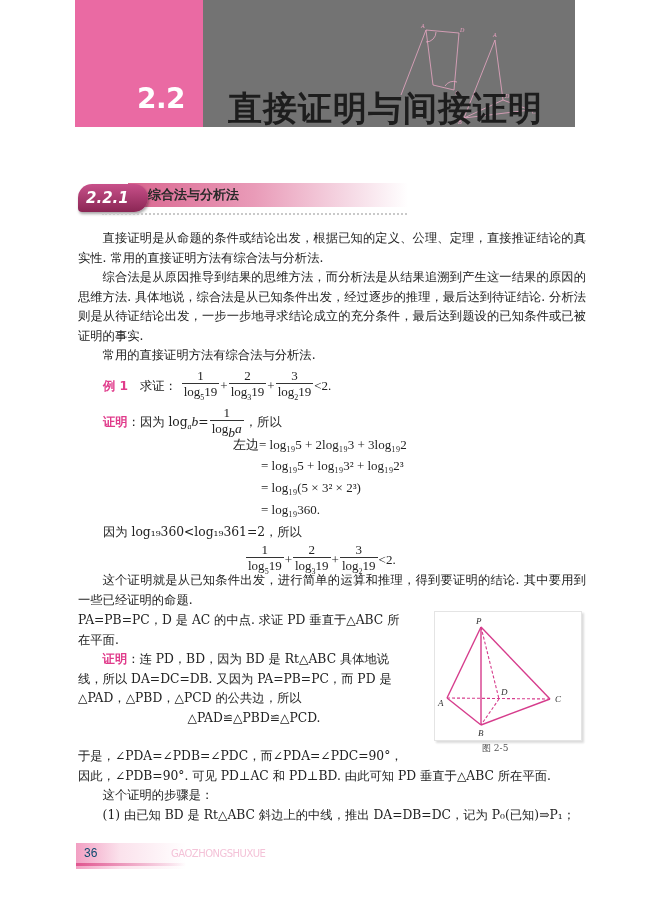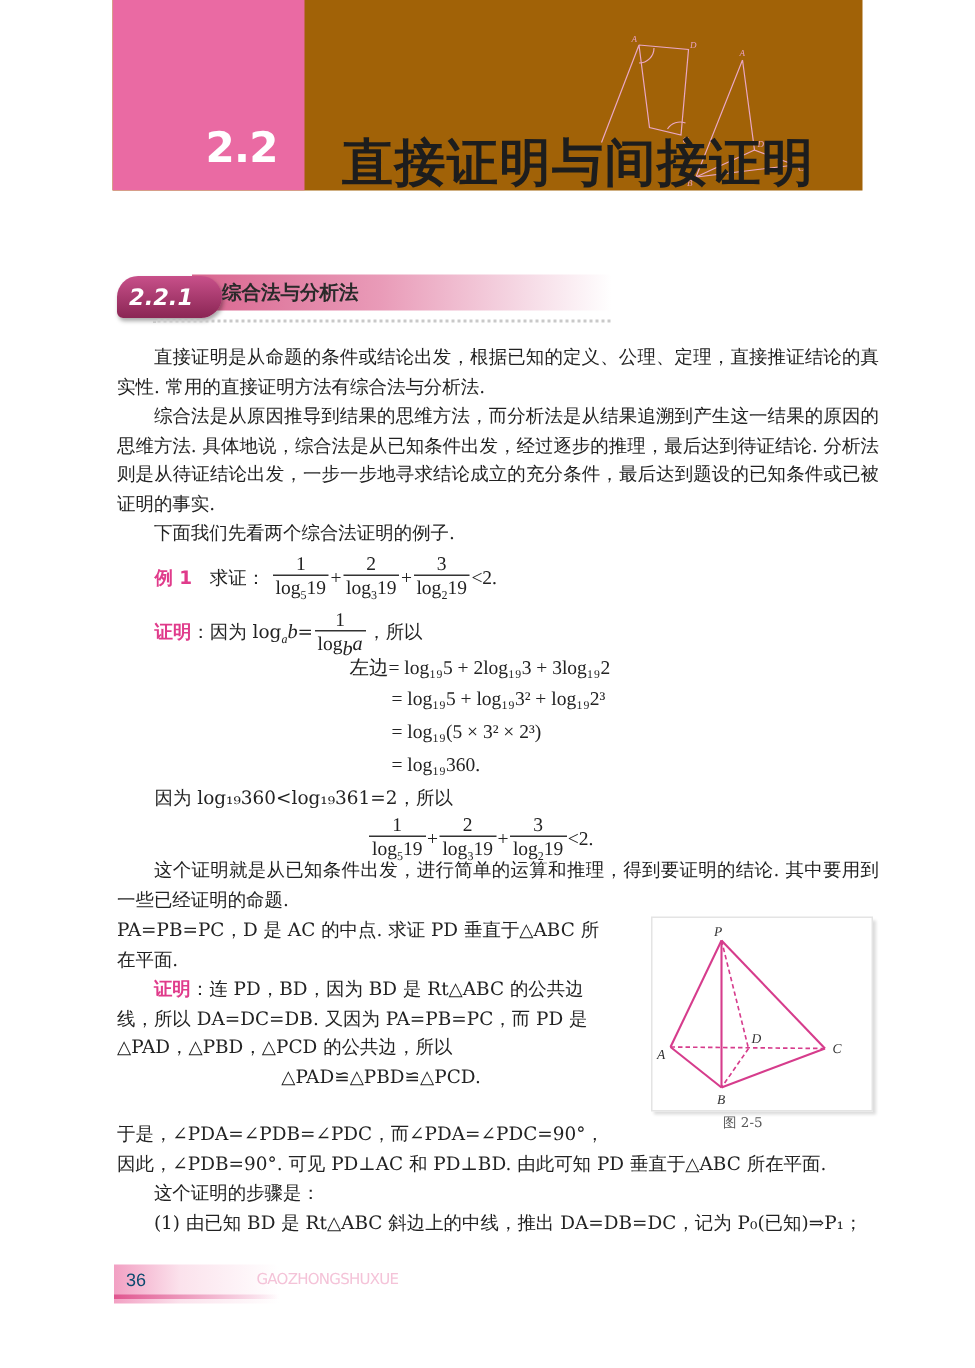--- a/index.html
+++ b/index.html
@@ -1,19 +1,19 @@
 <!DOCTYPE html>
 <html><head>
 <meta charset="utf-8">
 <style>
   * { box-sizing: border-box; margin: 0; padding: 0; }
   html, body { width: 650px; height: 912px; background: #ffffff; overflow: hidden; }
   body { position: relative; font-family: "DejaVu Serif", "Liberation Serif", serif; color: #222; }
 
-  .banner { position: absolute; left: 75px; top: 0; width: 500px; height: 127px; background: #a16207; overflow: hidden; }
+  .banner { position: absolute; left: 75px; top: 0; width: 500px; height: 127px; background: #737373; overflow: hidden; }
   .banner-left { position: absolute; left: 0; top: 0; width: 128px; height: 127px; background: #ea6aa3; }
   .banner-num { position: absolute; left: 62px; top: 82px; font-family: "DejaVu Sans", "Liberation Sans", sans-serif; font-weight: bold; font-size: 28px; color: #ffffff; letter-spacing: -0.5px; }
   .banner-title { position: absolute; left: 153px; top: 86px; font-family: "DejaVu Serif", serif; font-weight: bold; font-size: 34px; color: #1d1d1d; letter-spacing: 1px; }
   .banner-deco { position: absolute; left: 0; top: 0; }
 
   .sec-head { position: absolute; left: 78px; top: 170px; width: 330px; height: 40px; }
   .sec-bar { position: absolute; left: 50px; top: 13px; width: 280px; height: 24px; background: linear-gradient(90deg, #d9658f 0%, #e99bb8 45%, #f6dbe6 80%, #ffffff 100%); }
   .sec-pill { position: absolute; left: 0; top: 14px; width: 70px; height: 28px; border-radius: 14px 14px 14px 4px; background: linear-gradient(180deg, #c8508a, #8a2654); box-shadow: 1px 2px 3px rgba(0,0,0,0.35); }
   .sec-num { position: absolute; left: 8px; top: 5px; font-family: "DejaVu Sans", sans-serif; font-weight: bold; font-style: italic; font-size: 15px; color: #ffffff; }
   .sec-title { position: absolute; left: 70px; top: 16px; font-family: "DejaVu Sans", sans-serif; font-weight: bold; font-size: 13px; color: #2a2a2a; }
@@ -71,21 +71,21 @@
   <div class="sec-pill">
     <span class="sec-num">2.2.1</span>
   </div>
   <span class="sec-title">综合法与分析法</span>
 </div>
 <div class="sec-dots"></div>
 
 <div class="text" style="top:229px;">
   <p class="p">直接证明是从命题的条件或结论出发，根据已知的定义、公理、定理，直接推证结论的真实性. 常用的直接证明方法有综合法与分析法.</p>
   <p class="p">综合法是从原因推导到结果的思维方法，而分析法是从结果追溯到产生这一结果的原因的思维方法. 具体地说，综合法是从已知条件出发，经过逐步的推理，最后达到待证结论. 分析法则是从待证结论出发，一步一步地寻求结论成立的充分条件，最后达到题设的已知条件或已被证明的事实.</p>
-  <p class="p">下面我们先看两个综合法证明的例子.</p>
+  <p class="p">常用的直接证明方法有综合法与分析法.</p>
 </div>
 
 <div class="line" style="left:103px; top:368px;">
   <span class="pink">例 1</span>
   &nbsp;&nbsp;<span>求证：</span>
   <span class="frac"><span class="num">1</span><span class="den"><span>log</span><sub>5</sub><span>19</span></span></span><span class="m">+</span><span class="frac"><span class="num">2</span><span class="den"><span>log</span><sub>3</sub><span>19</span></span></span><span class="m">+</span><span class="frac"><span class="num">3</span><span class="den"><span>log</span><sub>2</sub><span>19</span></span></span><span class="m">&lt;2.</span>
 </div>
 
 <div class="line" style="left:103px; top:405px;">
   <span class="pink">证明</span><span>：因为 log</span><sub class="it" style="font-size:8px">a</sub><span class="it">b</span><span>=</span><span class="frac"><span class="num">1</span><span class="den"><span>log</span><sub class="it">b</sub><span class="it">a</span></span></span><span>，所以</span>
@@ -100,21 +100,21 @@
 
 <div class="line" style="left:245px; top:542px;">
   <span class="frac"><span class="num">1</span><span class="den"><span>log</span><sub>5</sub><span>19</span></span></span><span class="m">+</span><span class="frac"><span class="num">2</span><span class="den"><span>log</span><sub>3</sub><span>19</span></span></span><span class="m">+</span><span class="frac"><span class="num">3</span><span class="den"><span>log</span><sub>2</sub><span>19</span></span></span><span class="m">&lt;2.</span>
 </div>
 
 <div class="text p" style="top:571px;">这个证明就是从已知条件出发，进行简单的运算和推理，得到要证明的结论. 其中要用到一些已经证明的命题.</div>
 
 <div class="text" style="top:611px; width:352px;">
   <p>PA=PB=PC，D 是 AC 的中点. 求证 PD 垂直于△ABC 所</p>
   <p>在平面.</p>
-  <p class="p"><span class="pink">证明</span><span>：连 PD，BD，因为 BD 是 Rt△ABC 的公共边</span></p>
+  <p class="p"><span class="pink">证明</span><span>：连 PD，BD，因为 BD 是 Rt△ABC 具体地说</span></p>
   <p>线，所以 DA=DC=DB. 又因为 PA=PB=PC，而 PD 是</p>
   <p>△PAD，△PBD，△PCD 的公共边，所以</p>
   <p style="text-align:center">△PAD≌△PBD≌△PCD.</p>
 </div>
 
 <div class="text" style="top:747px;">
   <p>于是，∠PDA=∠PDB=∠PDC，而∠PDA=∠PDC=90°，</p>
   <p>因此，∠PDB=90°. 可见 PD⊥AC 和 PD⊥BD. 由此可知 PD 垂直于△ABC 所在平面.</p>
   <p class="p">这个证明的步骤是：</p>
   <p class="p">(1) 由已知 BD 是 Rt△ABC 斜边上的中线，推出 DA=DB=DC，记为 P₀(已知)⇒P₁；</p>

